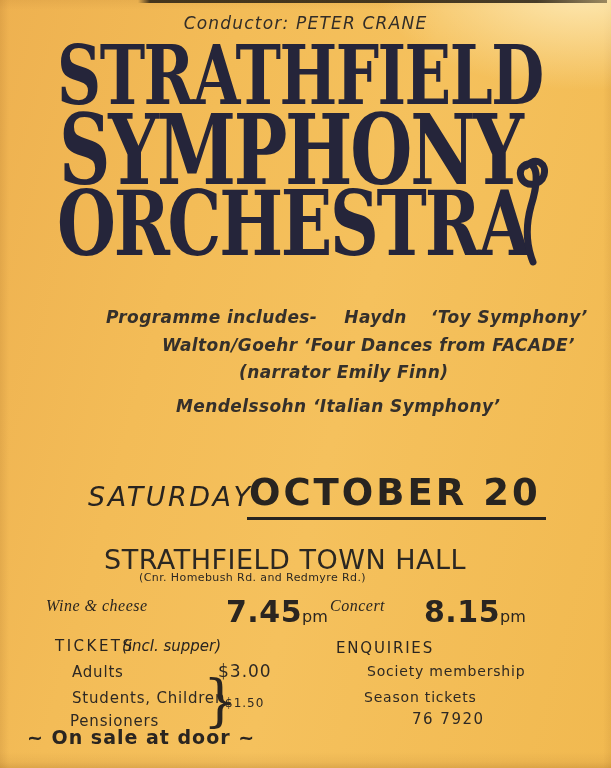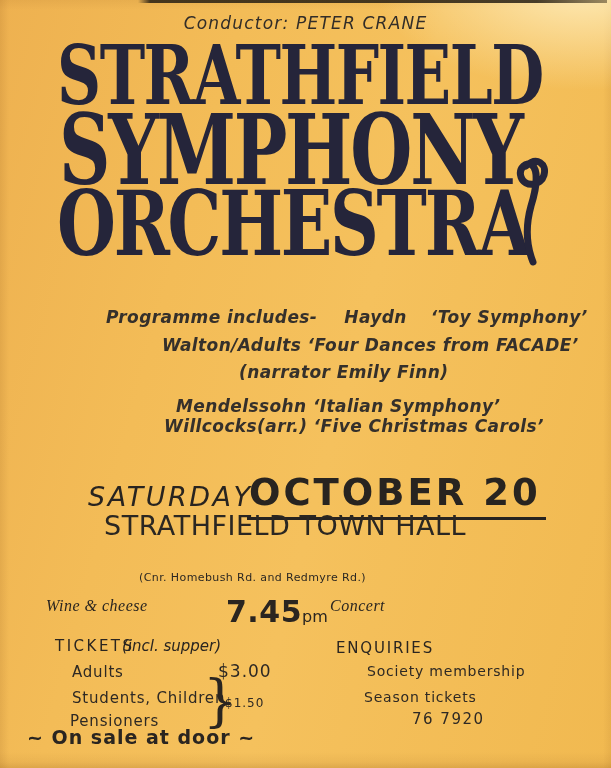--- a/index.html
+++ b/index.html
@@ -47,21 +47,21 @@
   .p3{top:362px;left:239px;}
   .p4{top:389px;left:176px;margin-top:7px;}
   .p5{top:416px;left:164px;}
 
   
   .day{top:481px;left:88px;font-size:27px;font-style:italic;letter-spacing:2.5px;color:#282420;}
   .date{top:471px;left:247px;font-size:37px;font-weight:bold;letter-spacing:3px;color:#282420;
     border-bottom:3px solid #282420;padding:0 5px 3px 2px;}
 
   
-  .venue{top:510px;left:104px;font-size:27px;letter-spacing:0.5px;color:#2b2722;}
+  .venue{top:544px;left:104px;font-size:27px;letter-spacing:0.5px;color:#2b2722;}
   .venue-detail{top:571px;left:139px;font-size:11px;letter-spacing:0.4px;color:#2b2722;}
 
   
   .scriptword{font-family:Liberation Serif, serif;font-style:italic;font-size:16px;color:#2a2520;letter-spacing:0.5px;}
   .wine{top:597px;left:46px;}
   .concert{top:597px;left:330px;}
   .time{font-size:30px;font-weight:bold;color:#2a2520;letter-spacing:0.5px;}
   .time .pm{font-size:16px;font-weight:normal;letter-spacing:0;}
   .time1{top:594px;left:226px;}
   .time2{top:594px;left:424px;}
@@ -105,36 +105,38 @@
   </div>
 
   <svg class="swash" width="52" height="122" viewBox="0 0 52 122">
     <path d="M 27 20 C 38 10 48 18 45 29 C 42 40 26 42 22 31 C 19 22 28 15 33 19
              C 40 25 37 44 32 60 C 27 78 26 96 34 116" fill="none" stroke="#25253a" stroke-width="7" stroke-linecap="round"></path>
   </svg>
 
   <div class="abs prog hand p1">
     <span>Programme includes-</span><span class="gap1"></span><span>Haydn</span><span class="gap2"></span><span>‘Toy Symphony’</span>
   </div>
-  <div class="abs prog hand p2">Walton/Adults ‘Four Dances from FACADE’</div>
+  <div class="abs prog hand p2">Walton/Goehr ‘Four Dances from FACADE’</div>
   <div class="abs prog hand p3">(narrator Emily Finn)</div>
   <div class="abs prog hand p4">Mendelssohn ‘Italian Symphony’</div>
-  <div class="abs prog hand p5">Willcocks(arr.) ‘Five Christmas Carols’</div>
 
   <div class="abs day">SATURDAY</div>
   <div class="abs date">OCTOBER 20</div>
 
   <div class="abs venue">STRATHFIELD TOWN HALL</div>
   <div class="abs venue-detail">(Cnr. Homebush Rd. and Redmyre Rd.)</div>
 
   <div class="abs scriptword wine">Wine &amp; cheese</div>
   <div class="abs time time1">
     <span>7.45</span><span class="pm">pm</span>
   </div>
   <div class="abs scriptword concert">Concert</div>
+  <div class="abs time time2">
+    <span>8.15</span><span class="pm">pm</span>
+  </div>
 
   <div class="abs tik-h">TICKETS</div>
   <div class="abs tik-note">(incl. supper)</div>
   <div class="abs tik-row adults">Adults</div>
   <div class="abs tik-row price1">$3.00</div>
   <div class="abs tik-row students">Students, Children</div>
   <div class="abs tik-row pensioners">Pensioners</div>
   <div class="abs brace">}</div>
   <div class="abs tik-row price2">$1.50</div>
   <div class="abs onsale">~ On sale at door ~</div>

